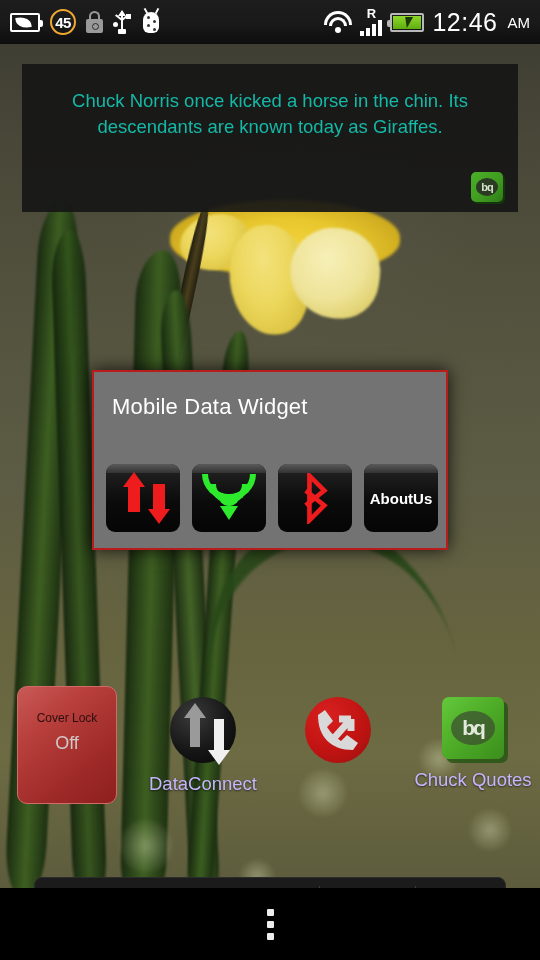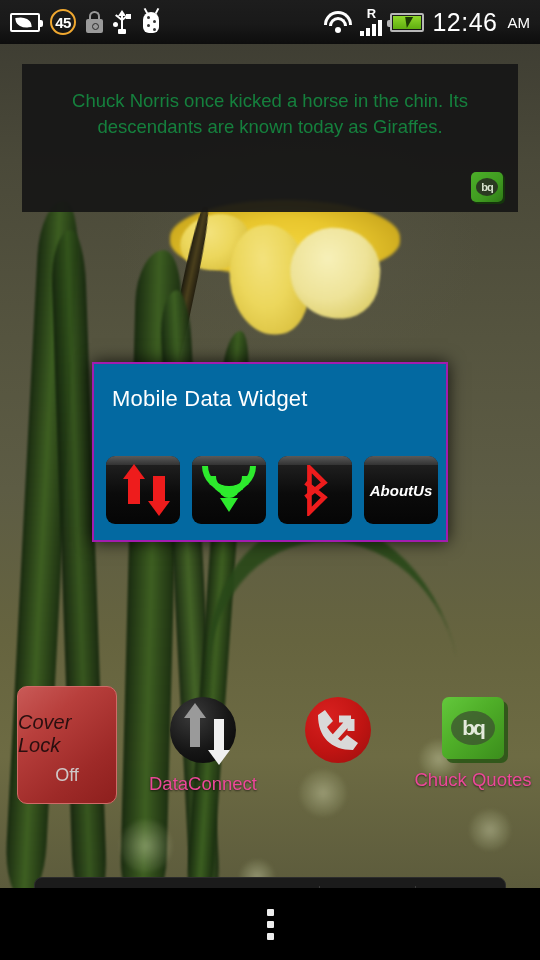--- a/index.html
+++ b/index.html
@@ -221,63 +221,62 @@
   #ampm  { color: #fff; font-size: 15px; font-weight: 400; margin-left: 2px; }
 
   
   #quote-widget {
     position: absolute; left: 22px; top: 64px;
     width: 496px; height: 148px;
     background: rgba(22,22,22,0.92);
     z-index: 10;
   }
   #quote-text {
-    color: #15803d; font-size: 18.5px; line-height: 26px;
+    color: #14b8a6; font-size: 18.5px; line-height: 26px;
     text-align: center; padding: 24px 22px 0 22px;
   }
   #quote-logo {
     position: absolute; right: 15px; bottom: 10px;
     width: 32px; height: 30px;
     background: linear-gradient(135deg, #4caf29 0%, #3f9a20 60%, #2f7a16 100%);
     border-radius: 5px;
     display: flex; align-items: center; justify-content: center;
     box-shadow: 2px 2px 0 rgba(20,60,10,0.8);
   }
   .bq-oval {
     width: 22px; height: 18px; border-radius: 50%;
     background: #2b3a22;
     display: flex; align-items: center; justify-content: center;
     color: #d9e4d0; font-size: 11px; font-weight: bold; letter-spacing: -1px;
   }
 
   
   #dialog {
-    position: absolute; left: 92px; top: 362px;
+    position: absolute; left: 92px; top: 370px;
     width: 356px; height: 180px;
-    background: #0369a1;
-    border: 2px solid #a21caf;
+    background: #737373;
+    border: 2px solid #b91c1c;
     z-index: 20;
     box-shadow: 0 0 16px rgba(0,0,0,0.8);
   }
   #dialog-title {
     color: #fff; font-size: 22px; font-weight: 400;
     padding: 22px 0 0 18px; letter-spacing: 0.2px;
   }
   #dialog-buttons {
     position: absolute; left: 12px; top: 92px;
     display: flex; gap: 12px;
   }
   .dbtn {
     position: relative;
     width: 74px; height: 68px;
     border-radius: 9px;
     background: linear-gradient(to bottom, #3a3a3a 0%, #1f1f1f 12%, #0b0b0b 55%, #050505 100%);
     display: flex; align-items: center; justify-content: center;
     overflow: hidden;
-    font-style: italic;
   }
   .dbtn::before {
     content: ""; position: absolute; left: 0; right: 0; top: 0; height: 9px;
     background: linear-gradient(to bottom, #5a5a5a, #333);
     border-radius: 9px 9px 0 0;
   }
   .dbtn-label { color: #fff; font-size: 15px; font-weight: bold; z-index: 2; }
 
   
   .data-arrows { position: relative; width: 44px; height: 52px; }
@@ -327,30 +326,30 @@
   #cover-lock {
     position: absolute; left: 17px; top: 686px;
     width: 100px; height: 118px;
     border-radius: 10px;
     background: linear-gradient(140deg, #c95a57 0%, #b83f3c 30%, #9e2a28 70%, #8d1f1d 100%);
     border: 1.5px solid #d06b68;
     display: flex; flex-direction: column; align-items: center; justify-content: flex-start;
     padding-top: 24px;
     z-index: 12;
   }
-  #cover-lock .cl-title { color: #2a0f0f; font-size: 20px; font-style: italic; }
+  #cover-lock .cl-title { color: #2a0f0f; font-size: 12px; }
   #cover-lock .cl-state { color: #cfc8c8; font-size: 18px; margin-top: 8px; }
 
   .home-icon {
     position: absolute; z-index: 12;
     display: flex; flex-direction: column; align-items: center;
     width: 134px;
   }
   .home-label {
-    color: #ec4899; font-size: 18.5px; text-align: right;
+    color: #c4b5fd; font-size: 18.5px; text-align: right;
     line-height: 26px; margin-top: 8px;
     text-shadow: 0 1px 2px rgba(0,0,0,0.6);
   }
 
   .dc-circle {
     position: relative; width: 66px; height: 66px; border-radius: 50%;
     background: radial-gradient(circle at 35% 28%, #3a3a3a 0%, #161616 55%, #050505 100%);
   }
   .dc-circle .up {
     position: absolute; left: 14px; top: 6px; width: 16px; height: 44px;

